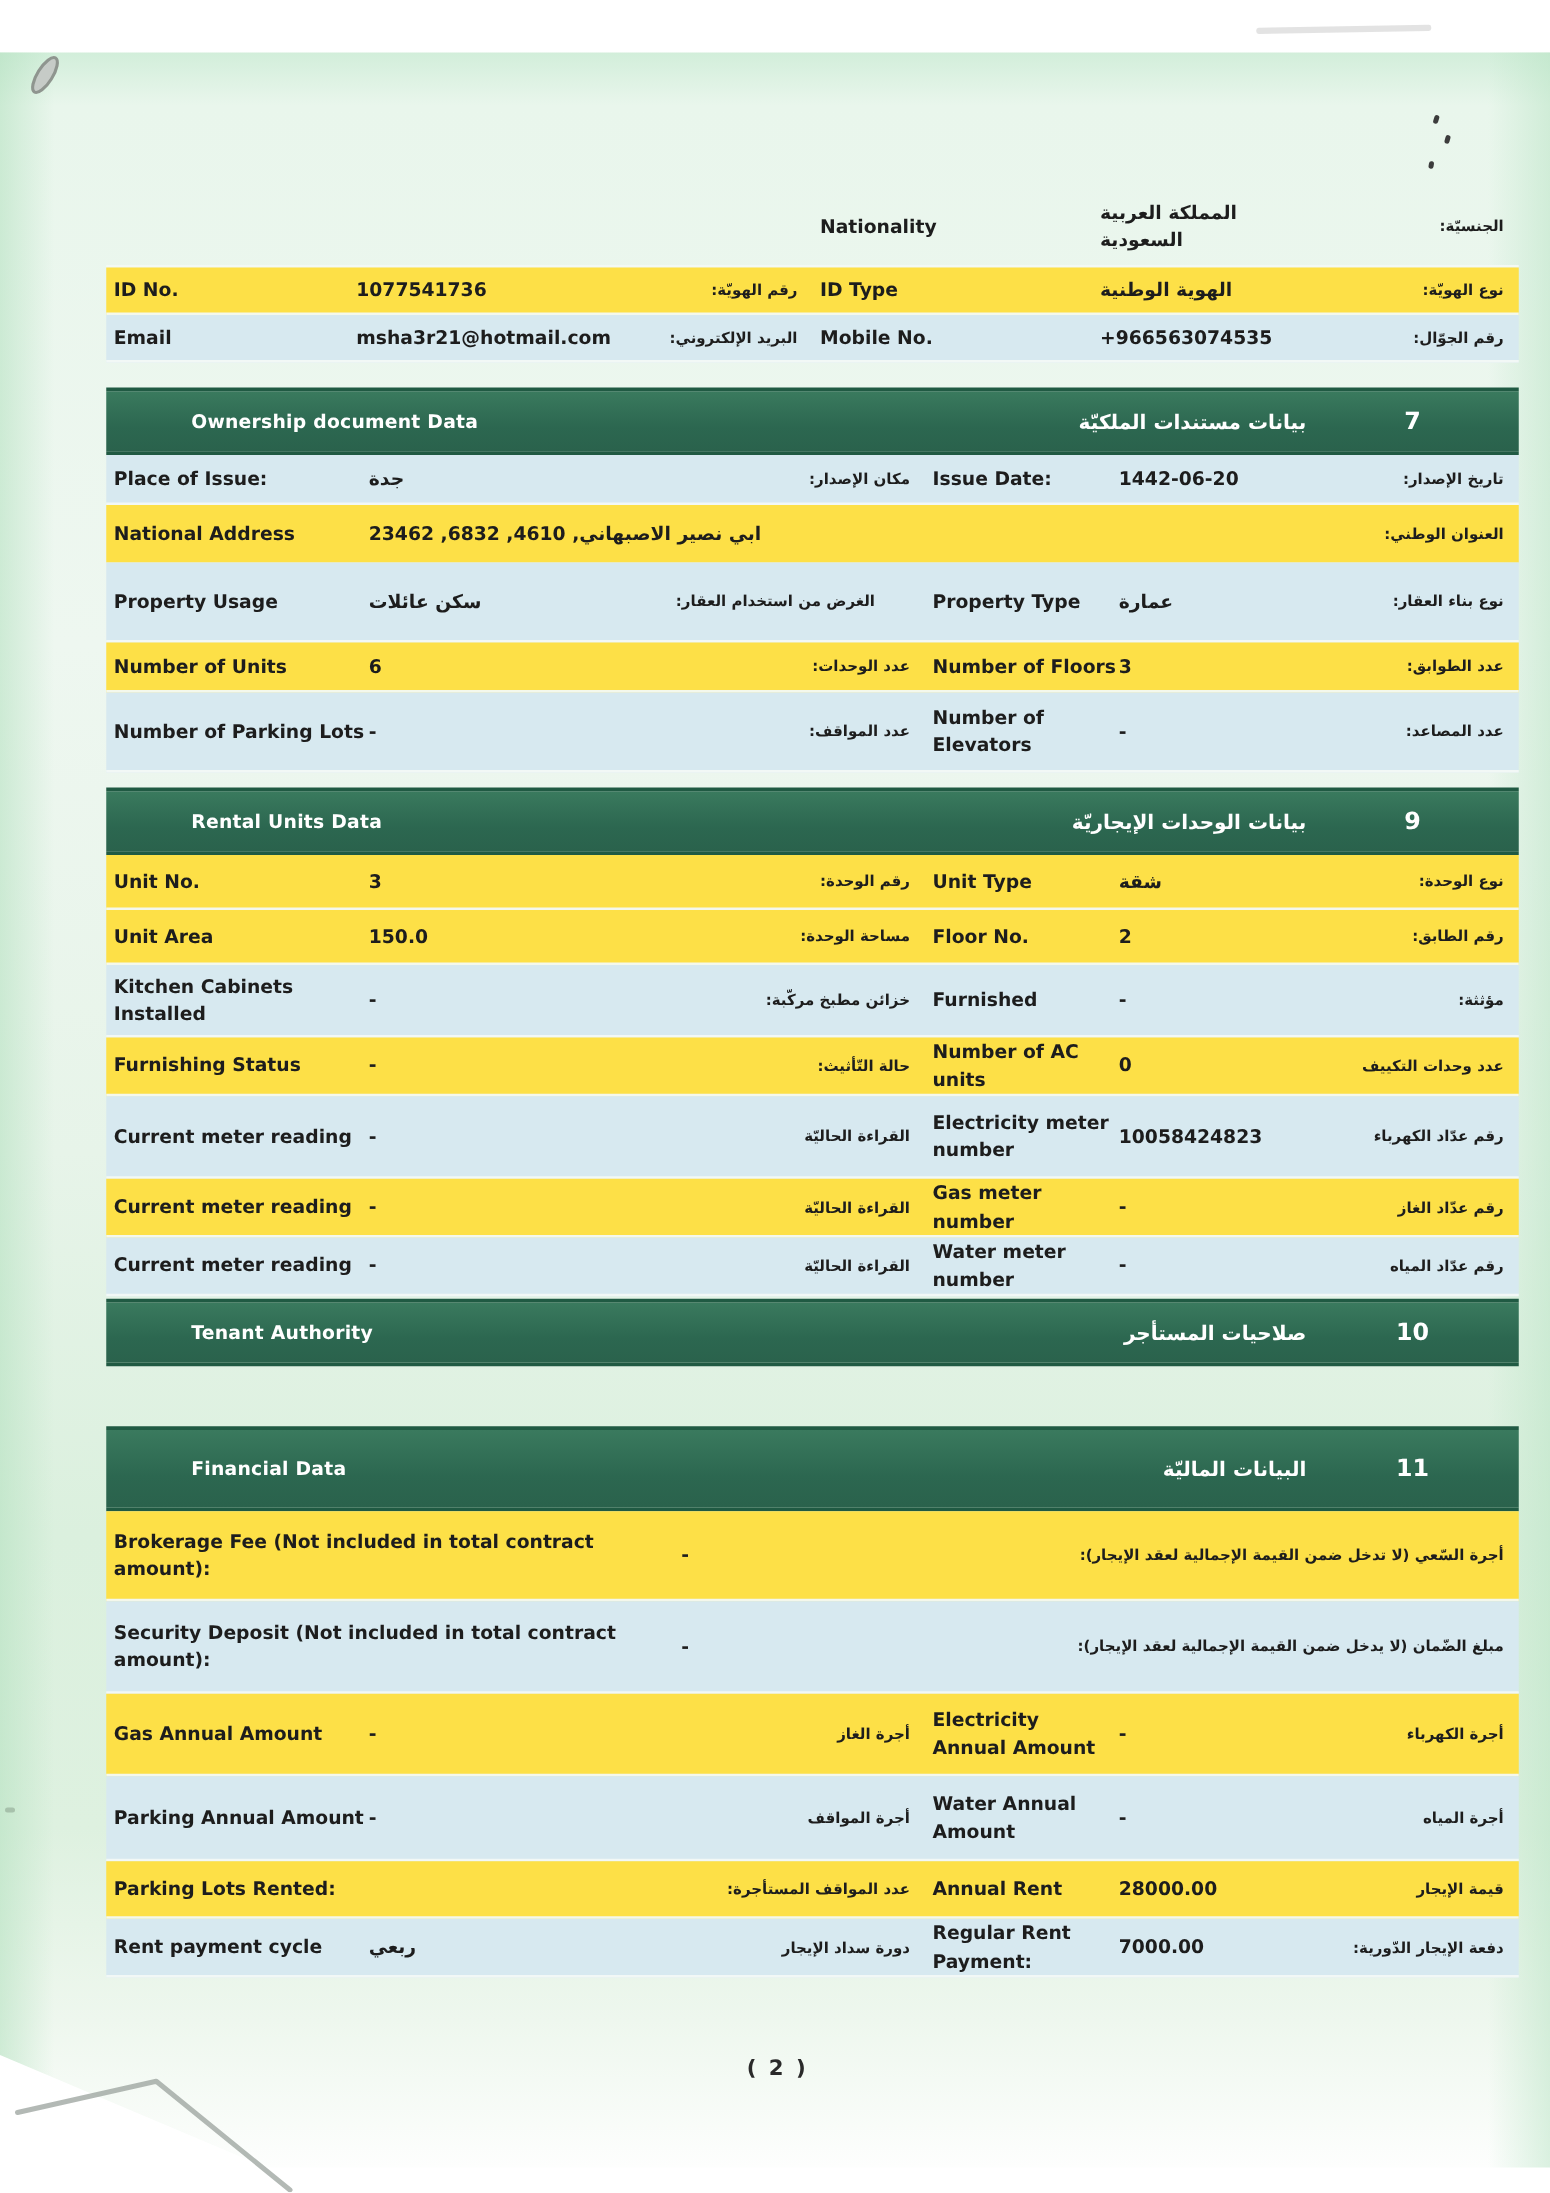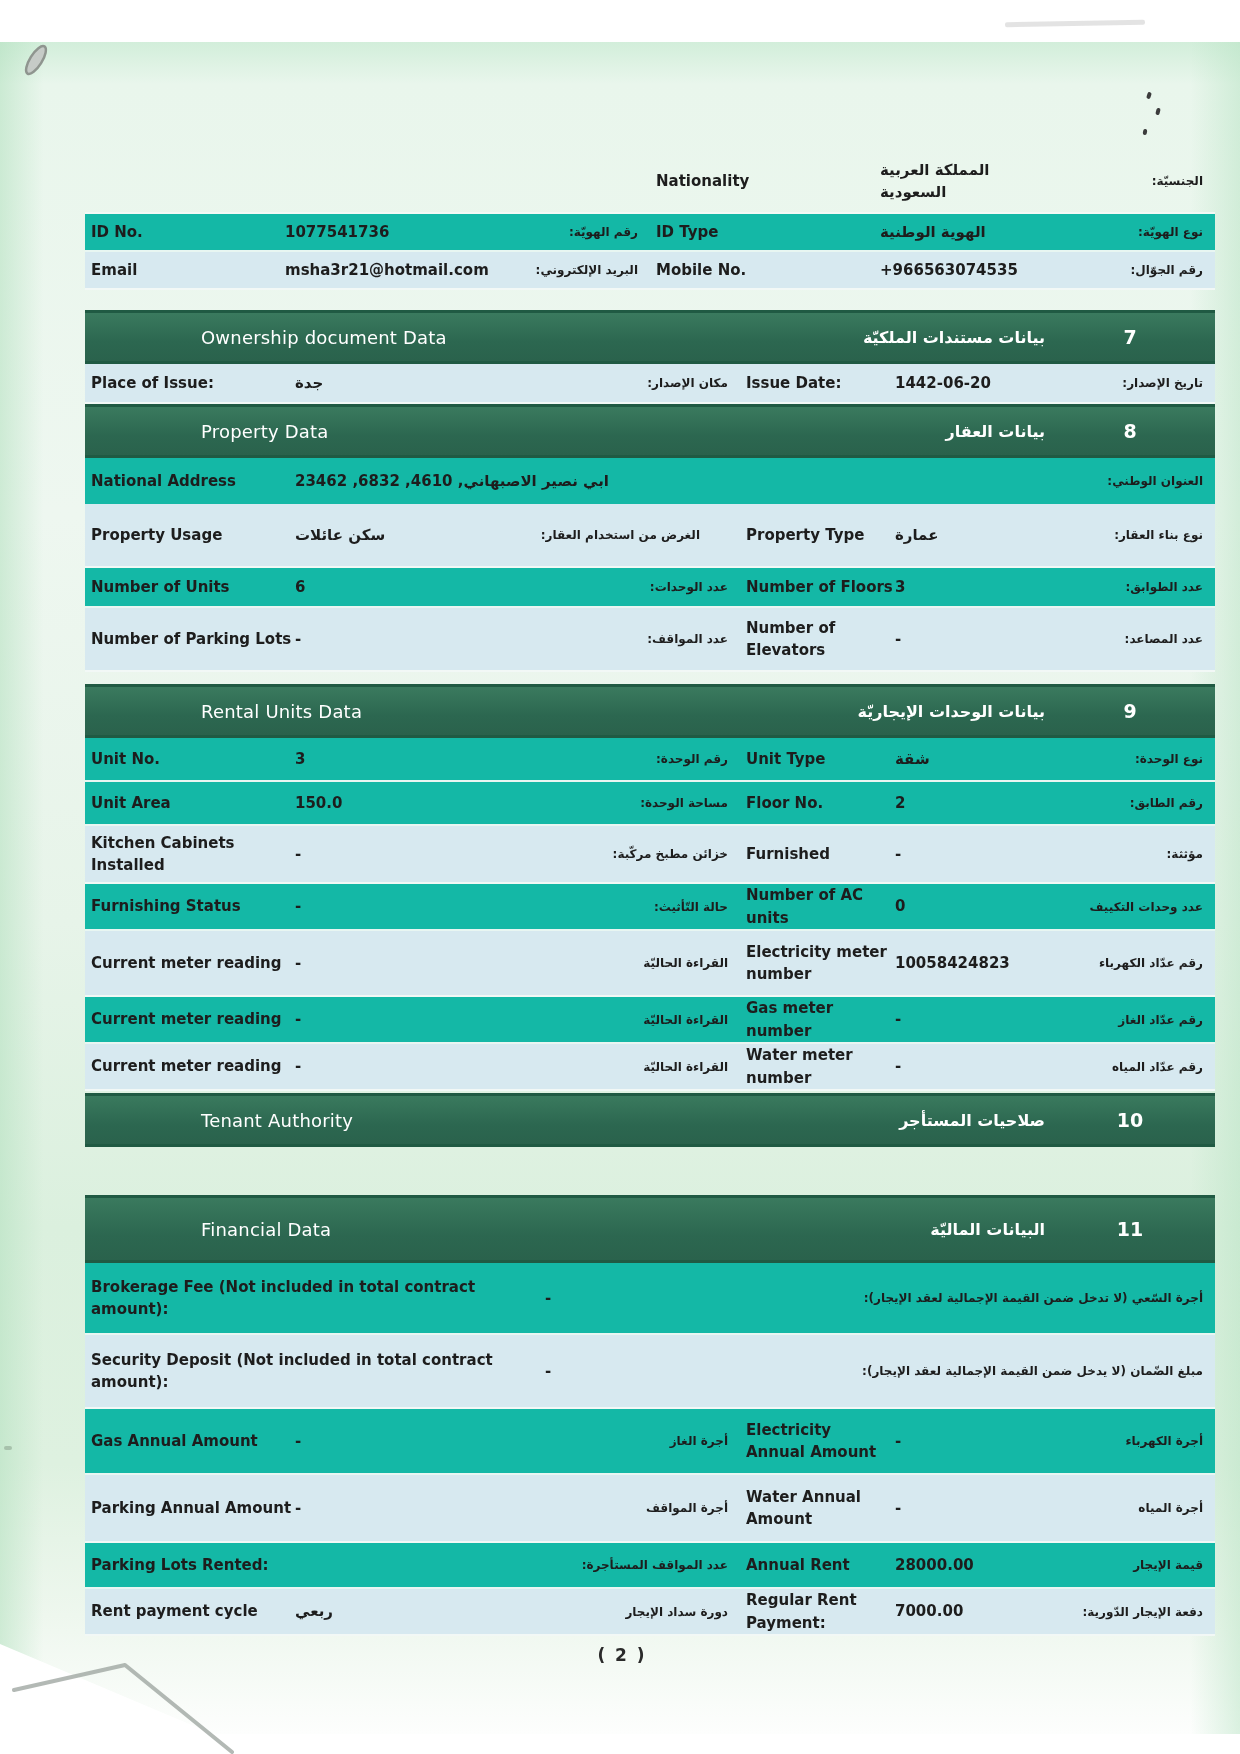--- a/index.html
+++ b/index.html
@@ -12,37 +12,37 @@
                              rgba(178,224,190,0) 96%, rgba(183,227,195,.5) 100%),
       linear-gradient(180deg, #d2eeda 0%, #e9f6ec 2.5%, #eef7f0 28%, #e7f4e9 52%,
                               #dbf0de 70%, #def1e0 84%, #eef7ee 93%, #fdfefd 100%);}
   .content{position:absolute;left:85px;top:150px;width:1130px;}
   .sp{width:100%;}
 
   
   .band{display:flex;align-items:center;box-sizing:border-box;height:54px;
         background:linear-gradient(180deg,#3a7a5e 0%,#2c6750 60%,#2a624c 100%);
         border-top:3px solid #205a43;border-bottom:3px solid #205a43;color:#fff;}
-  .band-en{margin-left:116px;font-size:18px;font-weight:normal;letter-spacing:.2px;}
+  .band-en{margin-left:68px;font-size:15px;font-weight:bold;letter-spacing:.2px;}
   .band-ar{margin-left:auto;font-size:16px;font-weight:bold;}
   .band-num{width:90px;text-align:center;font-size:19px;font-weight:bold;margin-right:40px;margin-left:40px;}
   .band.h52{height:68px;}
 
   
   .r{display:grid;grid-template-columns:210px 145px 300px 155px 135px 185px;
      align-items:center;box-sizing:border-box;border-bottom:2px solid rgba(243,249,245,.95);}
   .r-personal{grid-template-columns:200px 150px 215px 230px 150px 185px;}
   .ra{display:grid;grid-template-columns:210px 705px 215px;align-items:center;box-sizing:border-box;}
   .rw{display:grid;grid-template-columns:460px 130px 110px 430px;align-items:center;box-sizing:border-box;
       border-bottom:2px solid rgba(243,249,245,.95);}
   .c{font-weight:bold;font-size:15px;color:#1d1d1d;line-height:1.5;}
   .c-en{padding-left:6px;}
   .c-val{text-align:left;}
   .c-ar{font-size:12px;text-align:right;padding-right:12px;}
-  .shade-white{background:#14b8a6;}
+  .shade-white{background:#fde047;}
   .shade-blue{background:#d7e9f0;}
   .shade-page{background:transparent;}
   .h38{min-height:38px}.h40{min-height:40px}.h42{min-height:42px}.h44{min-height:44px}
   .h46{min-height:46px}.h58{min-height:58px}.h64{min-height:64px}.h66{min-height:66px}
   .h68{min-height:68px}.h72{min-height:72px}.h74{min-height:74px}
 
   .pagenum{position:absolute;left:85px;top:1645px;width:1130px;text-align:center;
            transform:translateX(-28px);font-size:17px;font-weight:bold;color:#2a2a2a;letter-spacing:2px;}
 
   
@@ -107,25 +107,20 @@
     </div>
     <div class="r h40 shade-blue">
       <div class="c c-en">Place of Issue:</div>
       <div class="c c-val" dir="rtl">جدة</div>
       <div class="c c-ar" dir="rtl">مكان الإصدار:</div>
       <div class="c c-en">Issue Date:</div>
       <div class="c c-val">1442-06-20</div>
       <div class="c c-ar" dir="rtl">تاريخ الإصدار:</div>
     </div>
 
-    <div class="band">
-      <div class="band-en">Property Data</div>
-      <div class="band-ar" dir="rtl">بيانات العقار</div>
-      <div class="band-num">8</div>
-    </div>
     <div class="ra h46 shade-white">
       <div class="c c-en">National Address</div>
       <div class="c c-val" dir="rtl">ابي نصير الاصبهاني, 4610, 6832, 23462</div>
       <div class="c c-ar" dir="rtl">العنوان الوطني:</div>
     </div>
     <div class="r h64 shade-blue">
       <div class="c c-en">Property Usage</div>
       <div class="c c-val" dir="rtl">سكن عائلات</div>
       <div class="c c-ar" dir="rtl" style="padding-right:40px;">الغرض من استخدام العقار:</div>
       <div class="c c-en">Property Type</div>

